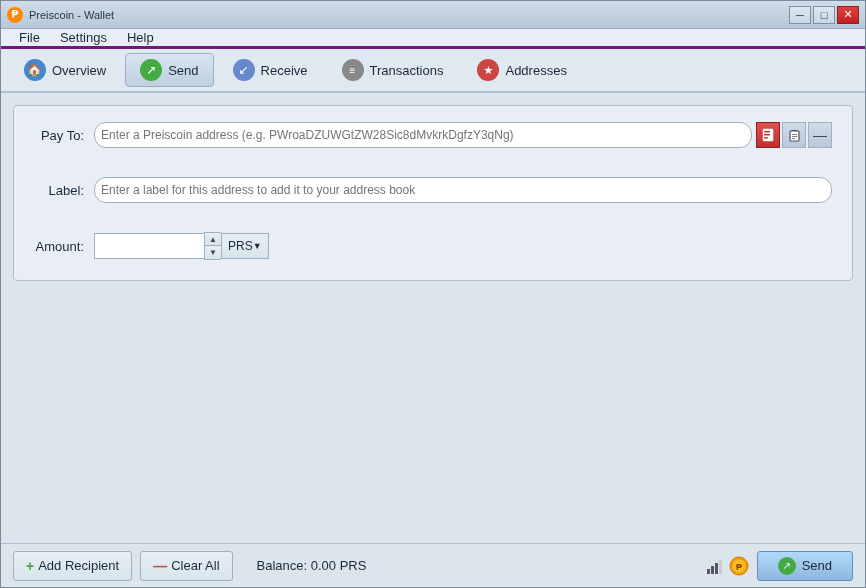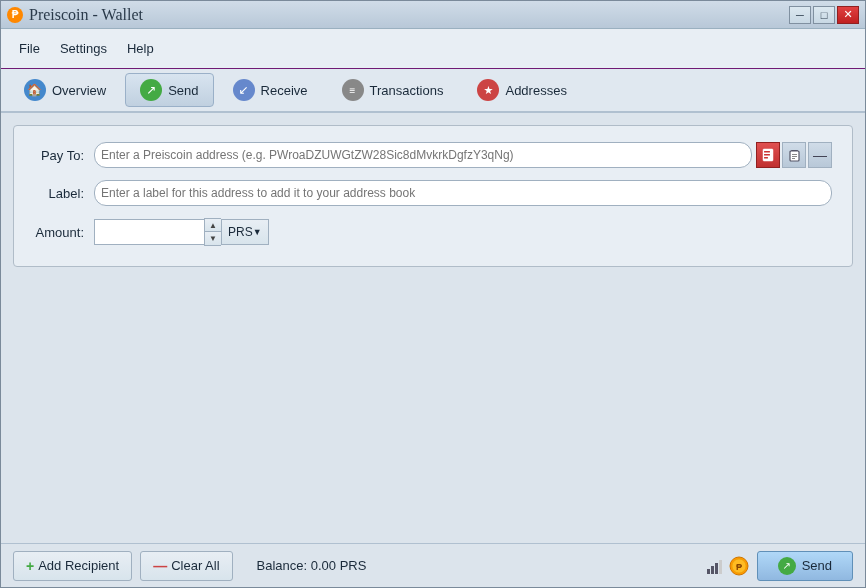--- a/index.html
+++ b/index.html
@@ -43,24 +43,23 @@
       display: inline-flex;
       align-items: center;
       justify-content: center;
       font-size: 10px;
       color: white;
       font-weight: bold;
     }
 
     .title-bar-text {
       flex: 1;
-      font-size: 16px;
+      font-size: 11px;
       color: #2a3a4a;
       font-weight: normal;
-      font-family: Liberation Serif, serif;
     }
 
     .title-bar-buttons {
       display: flex;
       gap: 2px;
     }
 
     .title-btn {
       width: 22px;
       height: 18px;
@@ -76,25 +75,25 @@
 
     .title-btn.close-btn {
       background: linear-gradient(to bottom, #e04040, #c02020);
       color: white;
       border-color: #902020;
     }
 
     
     .menu-bar {
       background: #e8eef4;
-      height: 40px;
+      height: 20px;
       display: flex;
       align-items: center;
       padding: 0 8px;
-      border-bottom: 1px solid #701a75;
+      border-bottom: 3px solid #701a75;
       flex-shrink: 0;
     }
 
     .menu-item {
       padding: 2px 10px;
       font-size: 13px;
       color: #1a2a3a;
       cursor: pointer;
       border-radius: 3px;
     }
@@ -159,21 +158,21 @@
     .form-panel {
       background: #e8eef4;
       border: 1px solid #b0bcc8;
       border-radius: 4px;
       padding: 16px 20px;
     }
 
     .form-row {
       display: flex;
       align-items: center;
-      margin-bottom: 12px;
+      margin-bottom: 29px;
     }
 
     .form-row:last-child {
       margin-bottom: 4px;
     }
 
     .form-label {
       width: 60px;
       font-size: 13px;
       color: #1a2a3a;

